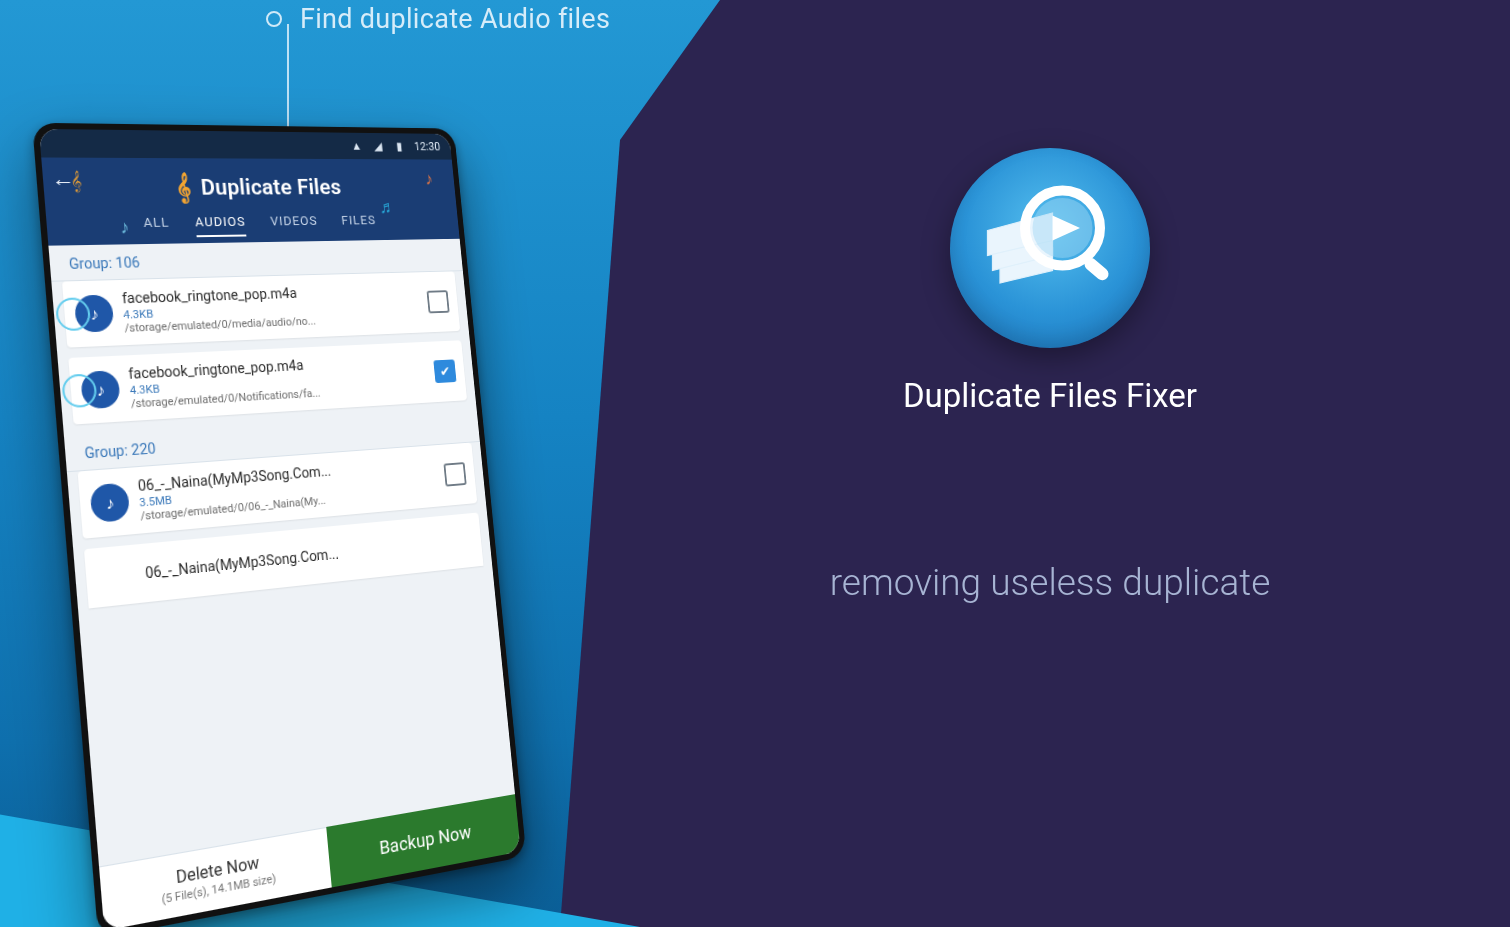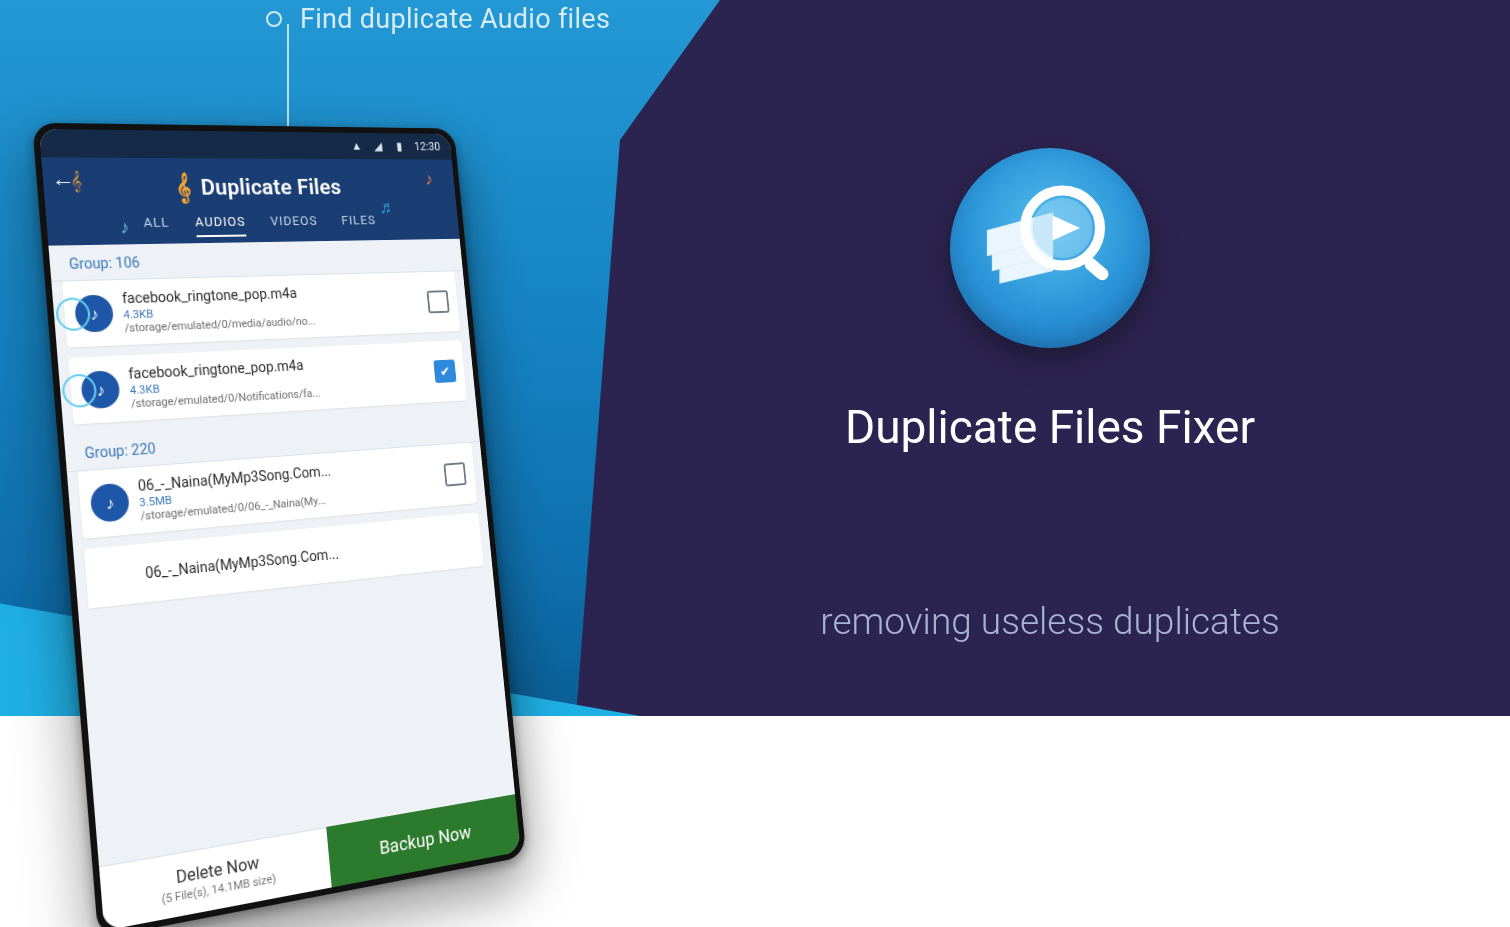--- a/index.html
+++ b/index.html
@@ -1,29 +1,29 @@
 <!DOCTYPE html>
 <html><head>
 <meta charset="utf-8">
 <style>
   html,body{margin:0;padding:0;width:1510px;height:927px;overflow:hidden;font-family:-apple-system,BlinkMacSystemFont,"Segoe UI",Roboto,Helvetica,Arial,sans-serif;}
-  .stage{position:relative;width:1510px;height:716px;background:linear-gradient(180deg,#2398d4 0%,#1583c3 45%,#0e6fad 80%,#0a5e96 100%);}
+  .stage{position:relative;width:1510px;height:927px;background:linear-gradient(180deg,#2398d4 0%,#1583c3 45%,#0e6fad 80%,#0a5e96 100%);}
   
   .dark-panel{position:absolute;top:0;right:0;width:100%;height:100%;background:#2c2450;clip-path:polygon(1510px 0,1510px 927px,560px 927px,620px 140px,720px 0);}
   
   .cyan-tri{position:absolute;left:0;bottom:0;width:640px;height:250px;background:#1fb0e6;clip-path:polygon(0 55%,100% 100%,0 100%);}
   
   .callout{position:absolute;left:266px;top:3px;display:flex;align-items:center;color:#d6ecf9;font-size:27px;letter-spacing:.3px;}
   .callout .dot{width:12px;height:12px;border:2px solid #cfe9f8;border-radius:50%;margin-right:18px;}
   .callout-line{position:absolute;left:287px;top:24px;width:2px;height:132px;background:#cfe9f8;opacity:.9;}
   
   .brand-wrap{position:absolute;right:140px;top:148px;width:640px;text-align:center;color:#fff;}
   .app-icon{display:inline-flex;width:200px;height:200px;border-radius:50%;background:radial-gradient(circle at 50% 40%,#55bfef 0%,#2a93d7 55%,#1a6fb6 100%);align-items:center;justify-content:center;box-shadow:inset 0 -8px 18px rgba(0,0,0,.12),0 10px 28px rgba(0,0,0,.35);}
   .app-icon svg{width:150px;height:150px;}
-  .brand-title{margin-top:52px;font-size:46px;font-weight:400;color:#fff;white-space:nowrap;}
+  .brand-title{margin-top:28px;font-size:33px;font-weight:400;color:#fff;white-space:nowrap;}
   .brand-sub{margin-top:84px;font-size:37px;line-height:1.5;color:#a7b4d3;font-weight:300;}
   
   .phone-wrap{position:absolute;left:68px;top:118px;width:520px;height:790px;perspective:1500px;perspective-origin:70% 40%;}
   .phone{width:430px;height:760px;transform:rotateX(6deg) rotateY(22deg) rotateZ(-6deg);transform-origin:center center;background:#111;border-radius:22px;box-shadow:0 26px 60px rgba(0,0,0,.45),0 4px 12px rgba(0,0,0,.35);padding:6px;}
   .screen{width:100%;height:100%;background:#eef2f6;border-radius:18px;overflow:hidden;display:flex;flex-direction:column;}
   .statusbar{height:28px;background:#142a46;color:#dbe6f2;display:flex;align-items:center;justify-content:flex-end;padding:0 12px;font-size:12px;gap:10px;}
   .statusbar .sb-icon{width:14px;display:inline-flex;justify-content:center;}
   .appheader{background:#1a3d74;color:#fff;padding:8px 10px 6px 10px;position:relative;overflow:hidden;}
   .appheader .back{position:absolute;left:8px;top:8px;font-size:22px;color:#e6edf7;}
   .appheader .title{margin-top:6px;text-align:center;font-size:22px;font-weight:600;letter-spacing:.2px;display:flex;align-items:center;justify-content:center;gap:10px;}
@@ -88,21 +88,21 @@
         <circle cx="70" cy="44" r="24" fill="#9fd7f5" opacity=".45"></circle>
 
         <polygon points="62,34 84,44 62,54" fill="#ffffff"></polygon>
 
         <rect x="92" y="66" width="22" height="10" rx="5" transform="rotate(40 92 66)" fill="#ffffff"></rect>
       </svg>
     </div>
     <div class="brand-title">Duplicate Files Fixer</div>
     <div class="brand-sub">
       <br>
-      <span>removing useless duplicates</span>
+      <span>removing useless duplicate</span>
     </div>
   </div>
 
   <div class="phone-wrap">
     <div class="phone">
       <div class="screen">
 
         <div class="statusbar">
           <span class="sb-icon">▲</span>
           <span class="sb-icon">◢</span>

